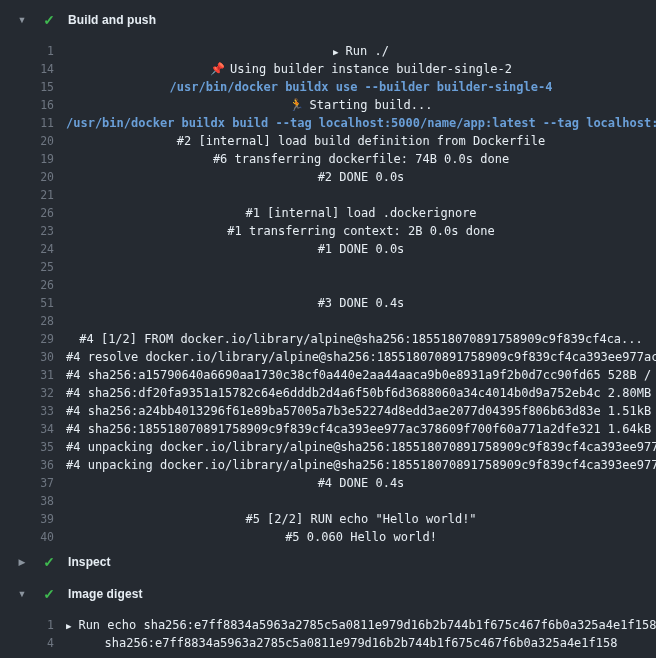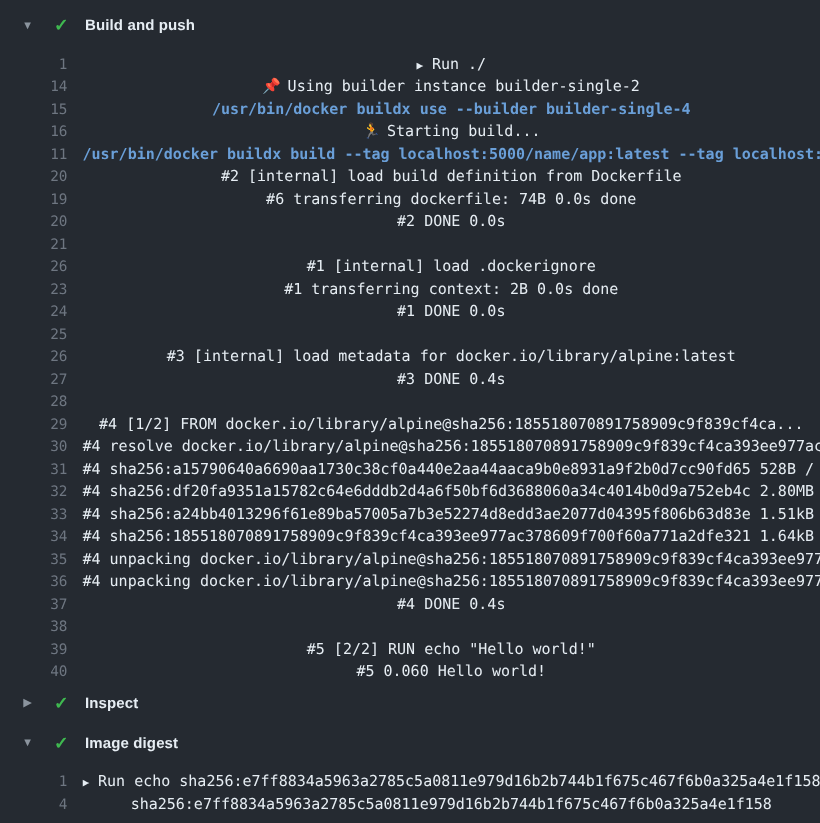--- a/index.html
+++ b/index.html
@@ -71,22 +71,22 @@
         <div class="log-line"><span class="ln">16</span><span class="lt"><span class="emoji">🏃</span>Starting build...</span></div>
         <div class="log-line"><span class="ln">11</span><span class="lt cmd">/usr/bin/docker buildx build --tag localhost:5000/name/app:latest --tag localhost:50</span></div>
         <div class="log-line"><span class="ln">20</span><span class="lt">#2 [internal] load build definition from Dockerfile</span></div>
         <div class="log-line"><span class="ln">19</span><span class="lt">#6 transferring dockerfile: 74B 0.0s done</span></div>
         <div class="log-line"><span class="ln">20</span><span class="lt">#2 DONE 0.0s</span></div>
         <div class="log-line"><span class="ln">21</span><span class="lt"></span></div>
         <div class="log-line"><span class="ln">26</span><span class="lt">#1 [internal] load .dockerignore</span></div>
         <div class="log-line"><span class="ln">23</span><span class="lt">#1 transferring context: 2B 0.0s done</span></div>
         <div class="log-line"><span class="ln">24</span><span class="lt">#1 DONE 0.0s</span></div>
         <div class="log-line"><span class="ln">25</span><span class="lt"></span></div>
-        <div class="log-line"><span class="ln">26</span><span class="lt">#3 [internal] load metadata for docker.io/library/alpine:latest</span></div>
-        <div class="log-line"><span class="ln">27</span><span class="lt">#3 DONE 0.4s</span></div>
+        <div class="log-line"><span class="ln">26</span></div>
+        <div class="log-line"><span class="ln">51</span><span class="lt">#3 DONE 0.4s</span></div>
         <div class="log-line"><span class="ln">28</span><span class="lt"></span></div>
         <div class="log-line"><span class="ln">29</span><span class="lt">#4 [1/2] FROM docker.io/library/alpine@sha256:185518070891758909c9f839cf4ca...</span></div>
         <div class="log-line"><span class="ln">30</span><span class="lt">#4 resolve docker.io/library/alpine@sha256:185518070891758909c9f839cf4ca393ee977ac3</span></div>
         <div class="log-line"><span class="ln">31</span><span class="lt">#4 sha256:a15790640a6690aa1730c38cf0a440e2aa44aaca9b0e8931a9f2b0d7cc90fd65 528B / 5</span></div>
         <div class="log-line"><span class="ln">32</span><span class="lt">#4 sha256:df20fa9351a15782c64e6dddb2d4a6f50bf6d3688060a34c4014b0d9a752eb4c 2.80MB /</span></div>
         <div class="log-line"><span class="ln">33</span><span class="lt">#4 sha256:a24bb4013296f61e89ba57005a7b3e52274d8edd3ae2077d04395f806b63d83e 1.51kB /</span></div>
         <div class="log-line"><span class="ln">34</span><span class="lt">#4 sha256:185518070891758909c9f839cf4ca393ee977ac378609f700f60a771a2dfe321 1.64kB /</span></div>
         <div class="log-line"><span class="ln">35</span><span class="lt">#4 unpacking docker.io/library/alpine@sha256:185518070891758909c9f839cf4ca393ee977a</span></div>
         <div class="log-line"><span class="ln">36</span><span class="lt">#4 unpacking docker.io/library/alpine@sha256:185518070891758909c9f839cf4ca393ee977a</span></div>
         <div class="log-line"><span class="ln">37</span><span class="lt">#4 DONE 0.4s</span></div>

